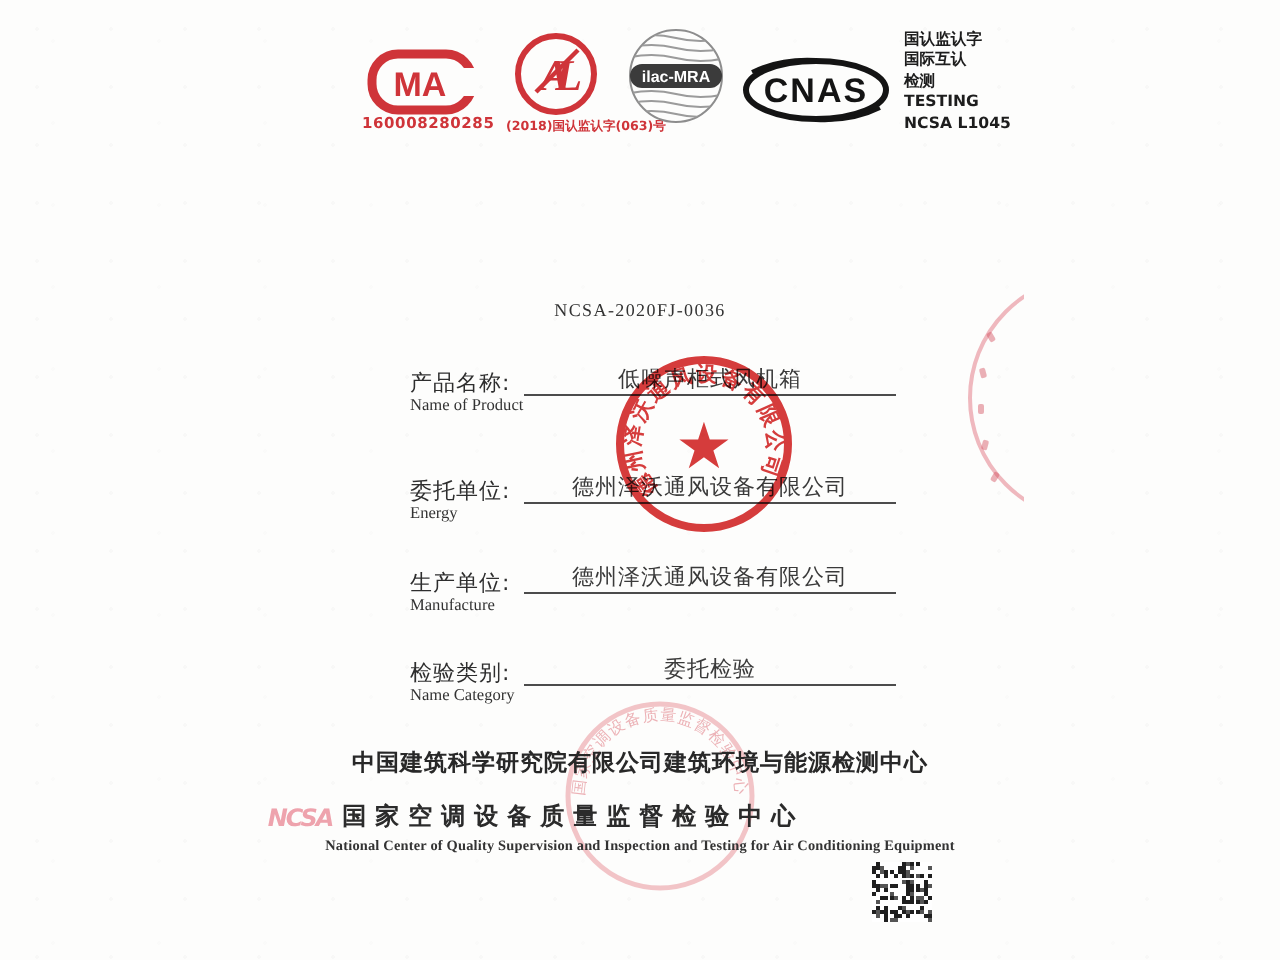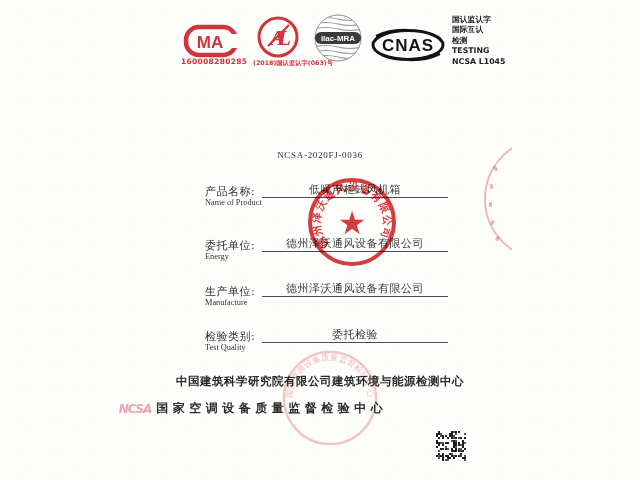--- a/index.html
+++ b/index.html
@@ -32,21 +32,21 @@
   
   .seal-main{left:304px;top:174px;mix-blend-mode:multiply;opacity:.92;}
   .seal-footer{left:278px;top:346px;mix-blend-mode:multiply;opacity:.85;}
   .edge-seal{left:481px;top:140px;width:31px;height:118px;overflow:hidden;}
   .edge-ring{position:absolute;left:3px;top:-3px;width:124px;height:124px;border-radius:50%;
              border:2px solid rgba(225,115,127,.5);box-sizing:border-box;}
   .es-mark{position:absolute;width:3px;height:5px;background:rgba(210,80,95,.45);border-radius:1px;}
   
   .foot1{left:0;top:374px;width:640px;text-align:center;font-size:11.5px;font-weight:bold;color:#282828;letter-spacing:.5px;}
   .foot2{left:0;top:389px;width:640px;text-align:center;font-size:7.6px;font-weight:bold;color:#333;}
-  .foot3{left:0;top:400px;width:506px;display:flex;justify-content:center;align-items:center;gap:5px;}
+  .foot3{left:0;top:400px;width:506px;display:flex;justify-content:center;align-items:center;gap:5px;padding-left:15px;}
   .ncsa-logo{font-size:12px;font-weight:bold;color:#eea3ad;letter-spacing:-1px;font-style:italic;}
   .foot3-zh{font-size:12px;font-weight:bold;color:#2b2b2b;letter-spacing:4.5px;}
   .foot4{left:0;top:419px;width:640px;text-align:center;font-size:7.2px;font-weight:bold;color:#333;letter-spacing:.1px;}
   
   .qr{left:436px;top:431px;width:30px;height:30px;background:#fff;}
   .qr i{position:absolute;width:2px;height:2px;background:#1f1f1f;}
 </style>
 </head>
 <body>
 
@@ -108,38 +108,39 @@
 
   <div class="abs f-label" style="top:238px">委托单位:</div>
   <div class="abs f-label-en serif" style="top:252px">Energy</div>
   <div class="abs f-line" style="top:236px">德州泽沃通风设备有限公司</div>
 
   <div class="abs f-label" style="top:284px">生产单位:</div>
   <div class="abs f-label-en serif" style="top:298px">Manufacture</div>
   <div class="abs f-line" style="top:281px">德州泽沃通风设备有限公司</div>
 
   <div class="abs f-label" style="top:329px">检验类别:</div>
-  <div class="abs f-label-en serif" style="top:343px">Test Quality</div>
+  <div class="abs f-label-en serif" style="top:343px">Name Category</div>
   <div class="abs f-line" style="top:327px">委托检验</div>
 
   <svg class="abs seal-footer" width="104" height="104" viewBox="0 0 104 104">
     <circle cx="52" cy="52" r="46" fill="none" stroke="rgba(229,121,131,.5)" stroke-width="2.5"></circle>
     <defs>
         <path id="fsArc" d="M 14 52 A 38 38 0 0 1 90 52" fill="none"></path>
       </defs>
     <text font-size="8" fill="rgba(219,92,104,.55)" letter-spacing="0.5" font-family="DejaVu Sans, sans-serif">
       <textPath href="#fsArc">国家空调设备质量监督检验中心</textPath>
     </text>
   </svg>
 
   <div class="abs foot1">中国建筑科学研究院有限公司建筑环境与能源检测中心</div>
   <div class="abs foot3">
     <span class="ncsa-logo">NCSA</span>
     <span class="foot3-zh">国家空调设备质量监督检验中心</span>
   </div>
+  <div class="abs foot4 serif">National Center of Quality Supervision and Inspection and Testing for Air Conditioning Equipment</div>
 
   <div class="abs qr" id="qr">
       <i style="left: 2.15px; top: 0px;"></i>
       <i style="left: 15.05px; top: 0px;"></i>
       <i style="left: 17.2px; top: 0px; background: rgb(85, 85, 85);"></i>
       <i style="left: 19.35px; top: 0px;"></i>
       <i style="left: 21.5px; top: 0px;"></i>
       <i style="left: 0px; top: 2.15px;"></i>
       <i style="left: 2.15px; top: 2.15px;"></i>
       <i style="left: 4.3px; top: 2.15px; background: rgb(85, 85, 85);"></i>

